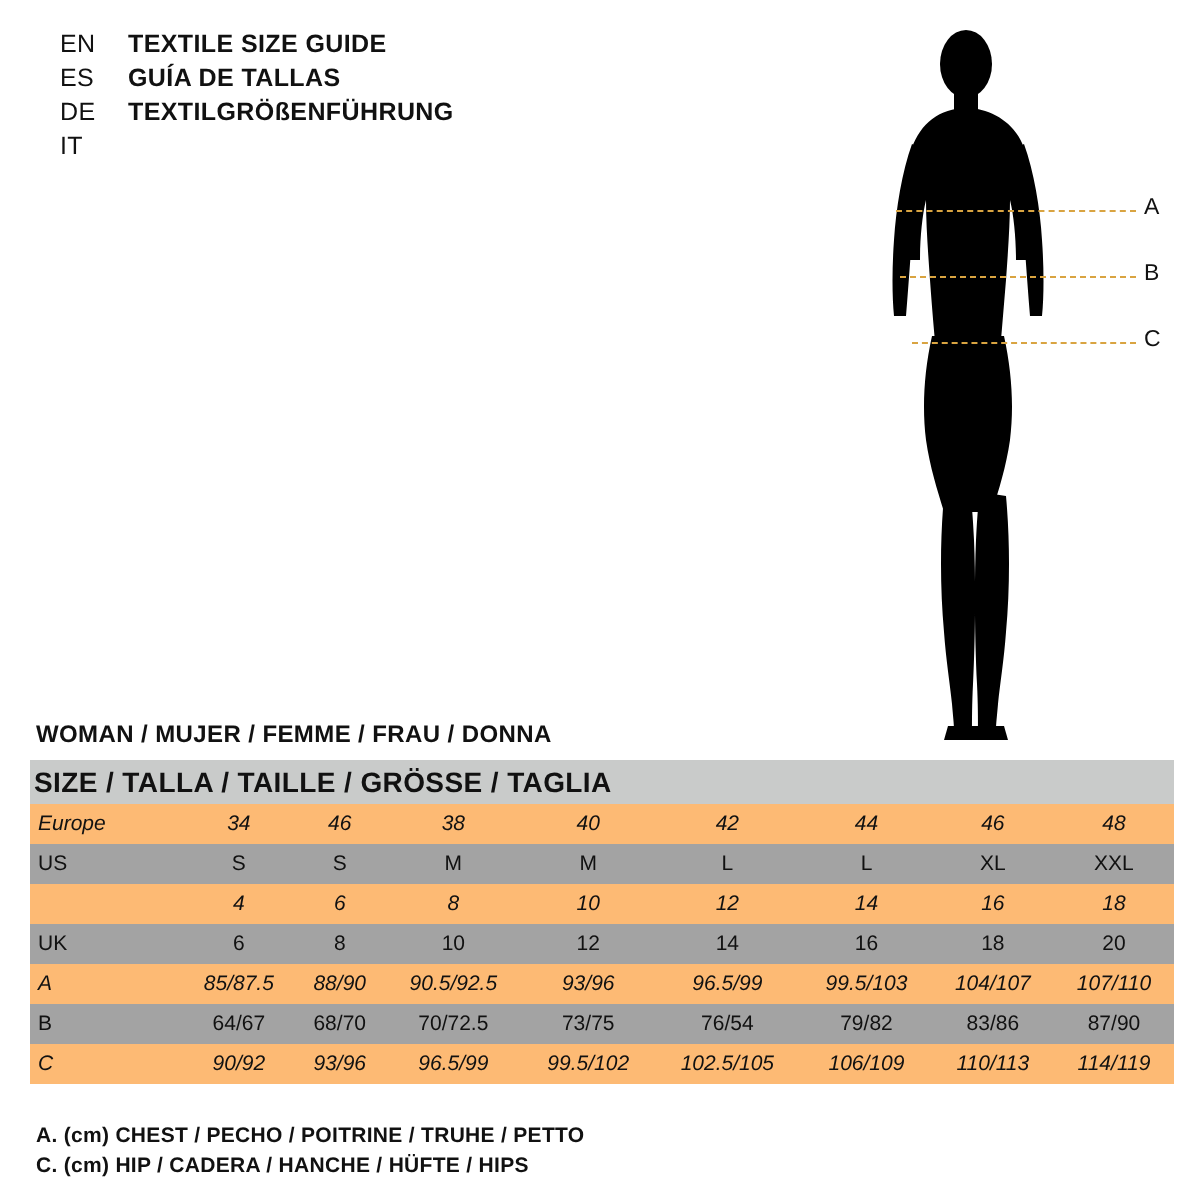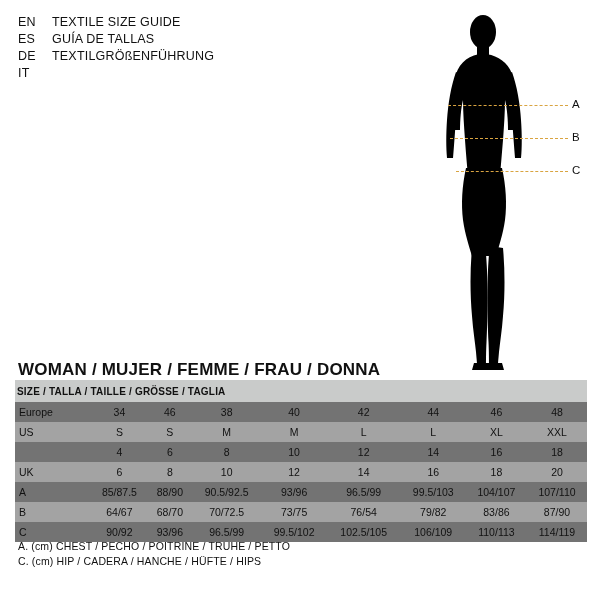--- a/index.html
+++ b/index.html
@@ -22,28 +22,30 @@
     top: 14px;
     left: 18px;
     width: 330px;
   }
   .lang-row {
     display: flex;
     align-items: flex-end;
     line-height: 17px;
     font-size: 12.5px;
     letter-spacing: 0.2px;
+    margin-left: 12px;
   }
   .lang-code {
     width: 34px;
     flex: 0 0 34px;
     color: #111;
   }
   .lang-text {
     color: #111;
+    font-weight: bold;
   }
 
   
   .figure-wrap {
     position: absolute;
     top: 8px;
     left: 420px;
     width: 170px;
     height: 365px;
   }
@@ -62,21 +64,21 @@
     font-size: 11.5px;
     color: #111;
     font-family: "Liberation Sans", sans-serif;
   }
 
   
   .woman-title {
     position: absolute;
     top: 360px;
     left: 18px;
-    font-size: 17px;
+    font-size: 12px;
     font-weight: bold;
     letter-spacing: 0.2px;
     color: #111;
   }
 
   
   .size-table {
     position: absolute;
     top: 380px;
     left: 15px;
@@ -94,39 +96,40 @@
   }
   .size-table td.rowhead {
     text-align: left;
     padding-left: 4px;
     width: 70px;
   }
   tr.header-row td {
     background: #c9cbca;
     font-weight: bold;
     text-align: left;
-    font-size: 10px;
+    font-size: 14px;
     letter-spacing: 0.2px;
     height: 18px;
   }
   tr.band td {
-    background: #737373;
+    background: #fdba74;
+    font-style: italic;
   }
   tr.plain td {
     background: #a3a3a3;
   }
 
   
   .legend {
     position: absolute;
     left: 18px;
-    top: 539px;
+    top: 561px;
     font-size: 10.5px;
     line-height: 14.5px;
-    font-weight: normal;
+    font-weight: bold;
     color: #111;
     letter-spacing: 0.15px;
   }
 </style>
 </head>
 <body>
 
 <div class="lang-block">
   <div class="lang-row">
     <span class="lang-code">EN</span>

